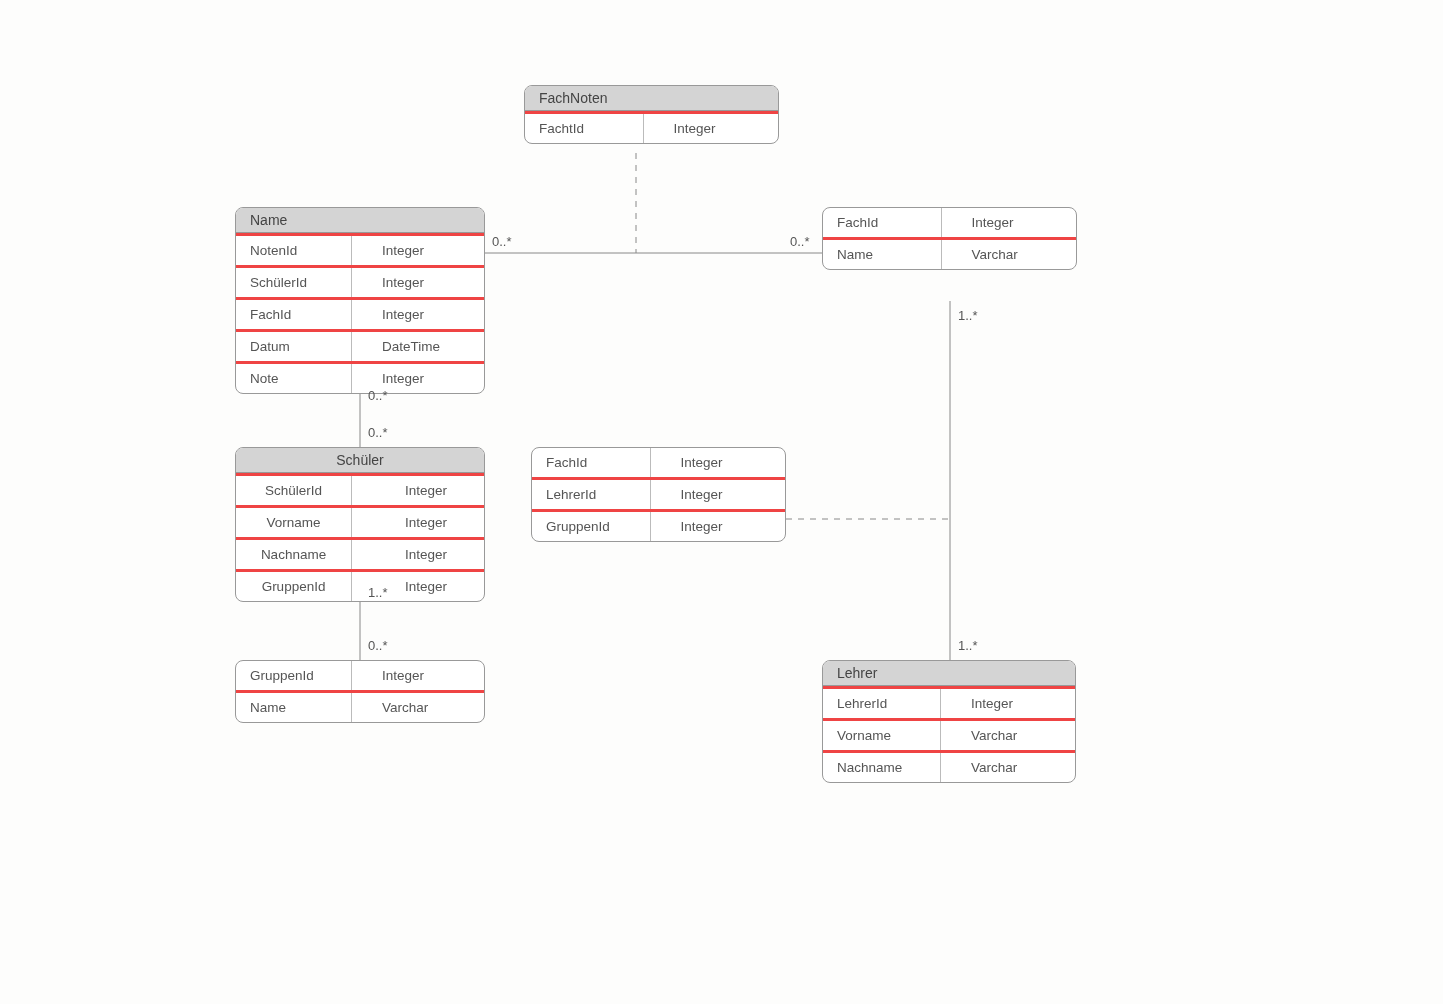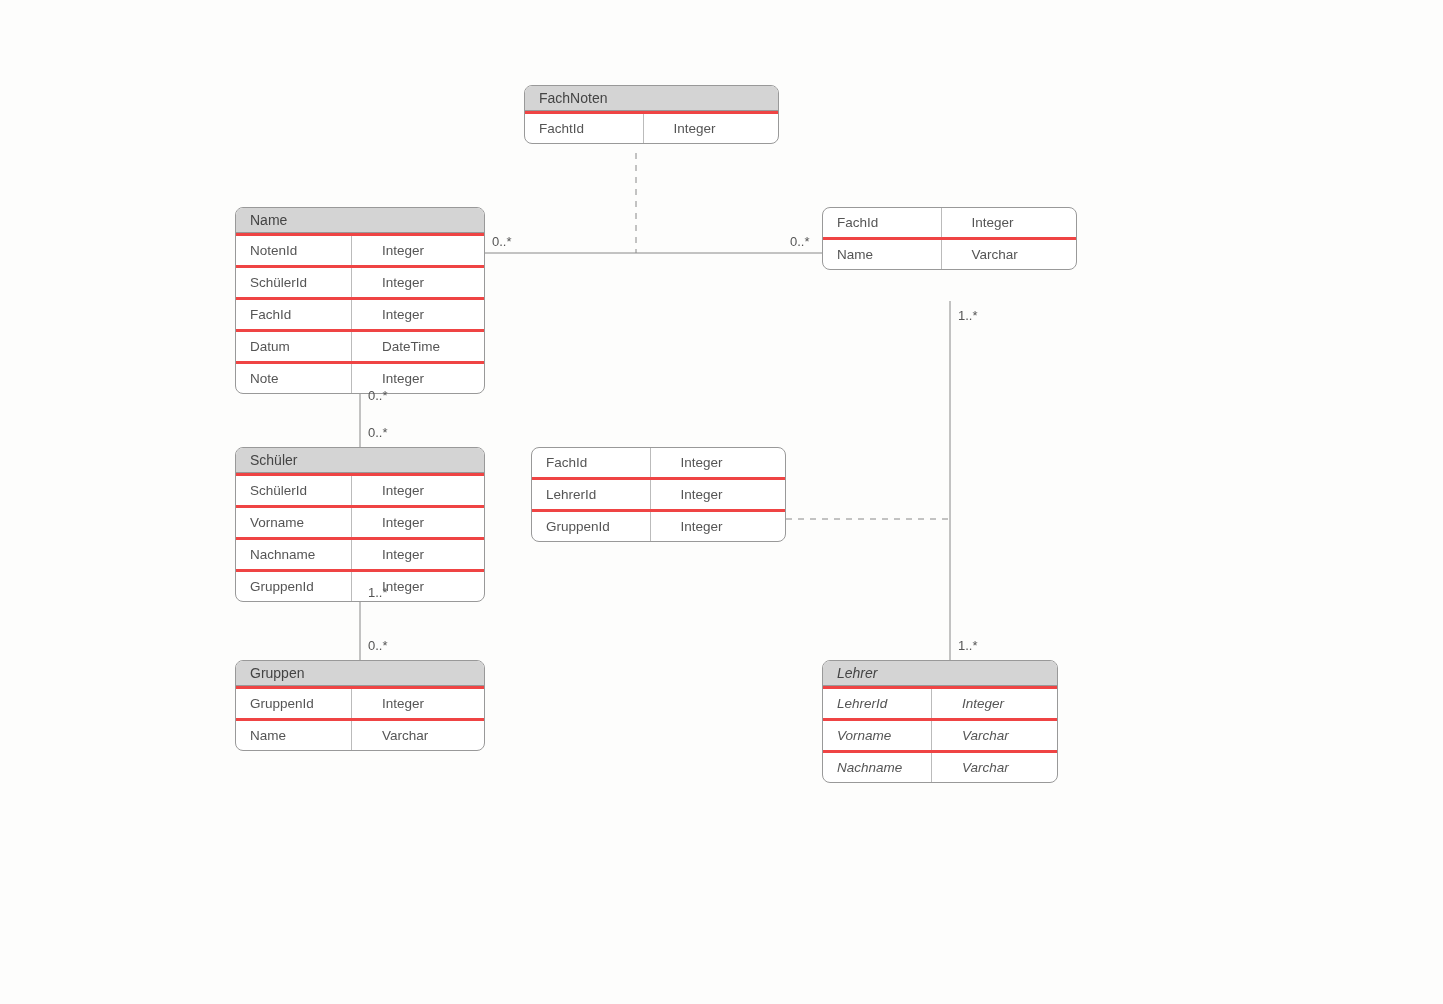--- a/index.html
+++ b/index.html
@@ -110,21 +110,21 @@
   <div class="row">
     <div class="cell name" style="width:50%">FachId</div>
     <div class="cell type" style="width:50%">Integer</div>
   </div>
   <div class="row">
     <div class="cell name" style="width:50%">Name</div>
     <div class="cell type" style="width:50%">Varchar</div>
   </div>
 </div>
 
-<div class="entity" style="left:235px; top:447px; width:250px;">
+<div class="entity" style="left:235px; top:447px; width:250px;text-align:center;">
   <div class="title">Schüler</div>
   <div class="row">
     <div class="cell name" style="width:50%">SchülerId</div>
     <div class="cell type" style="width:50%">Integer</div>
   </div>
   <div class="row">
     <div class="cell name" style="width:50%">Vorname</div>
     <div class="cell type" style="width:50%">Integer</div>
   </div>
   <div class="row">
@@ -145,38 +145,37 @@
   <div class="row">
     <div class="cell name" style="width:50%">LehrerId</div>
     <div class="cell type" style="width:50%">Integer</div>
   </div>
   <div class="row">
     <div class="cell name" style="width:50%">GruppenId</div>
     <div class="cell type" style="width:50%">Integer</div>
   </div>
 </div>
 
-<div class="entity" style="left:822px; top:660px; width:236px;font-style:italic;">
+<div class="entity" style="left:822px; top:660px; width:254px;">
   <div class="title">Lehrer</div>
   <div class="row">
     <div class="cell name" style="width:50%">LehrerId</div>
     <div class="cell type" style="width:50%">Integer</div>
   </div>
   <div class="row">
     <div class="cell name" style="width:50%">Vorname</div>
     <div class="cell type" style="width:50%">Varchar</div>
   </div>
   <div class="row">
     <div class="cell name" style="width:50%">Nachname</div>
     <div class="cell type" style="width:50%">Varchar</div>
   </div>
 </div>
 
 <div class="entity" style="left:235px; top:660px; width:250px;">
-  <div class="title">Gruppen</div>
   <div class="row">
     <div class="cell name" style="width:50%">GruppenId</div>
     <div class="cell type" style="width:50%">Integer</div>
   </div>
   <div class="row">
     <div class="cell name" style="width:50%">Name</div>
     <div class="cell type" style="width:50%">Varchar</div>
   </div>
 </div>
 

